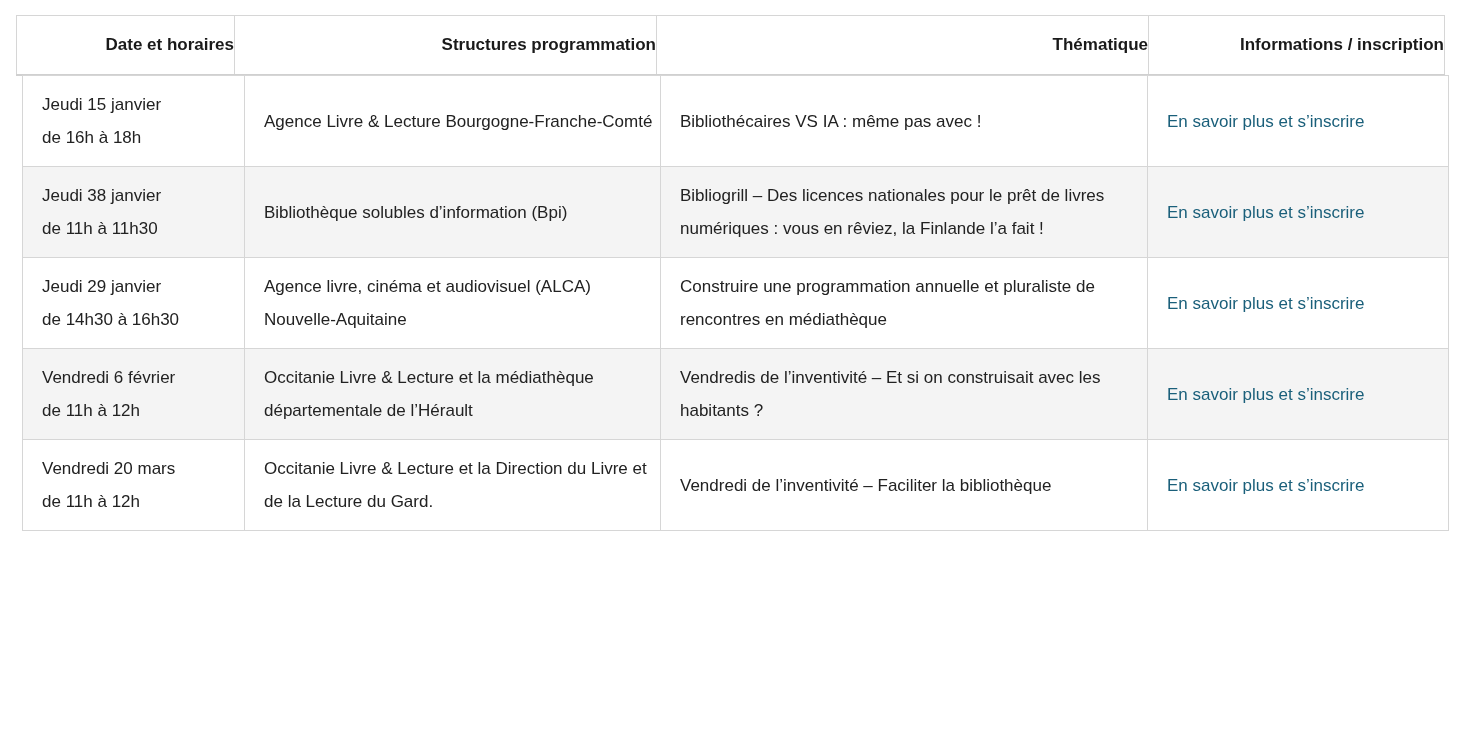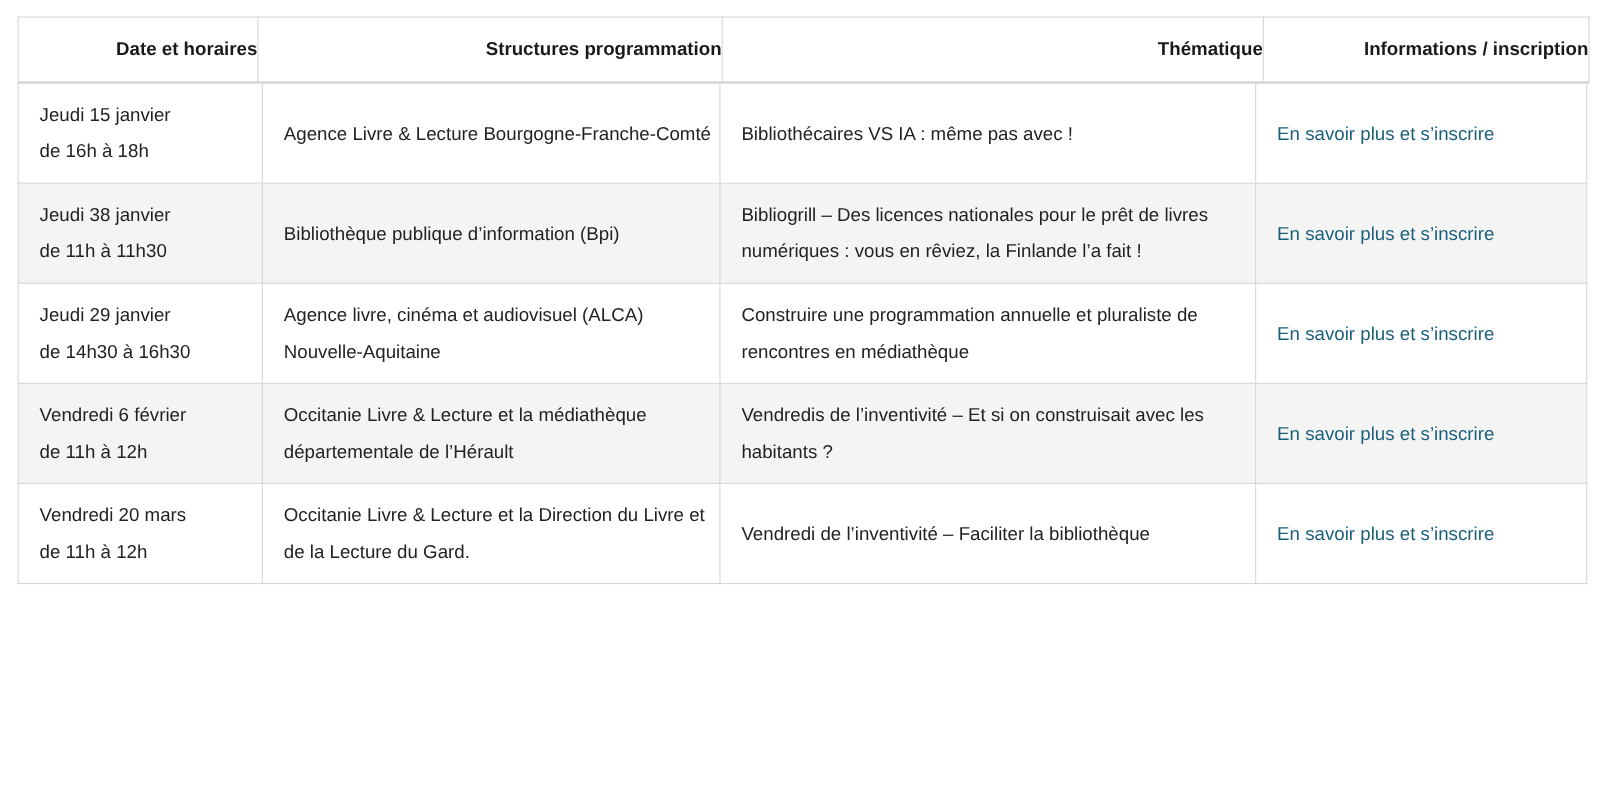--- a/index.html
+++ b/index.html
@@ -1,20 +1,20 @@
 <!DOCTYPE html>
 <html><head>
 <meta charset="utf-8">
 <style>
   html, body { margin:0; padding:0; background:#ffffff; }
   body { width:1460px; height:733px; position:relative; font-family:"Liberation Sans", sans-serif; color:#222; overflow:hidden; }
   table { border-collapse:collapse; position:absolute; table-layout:fixed; }
   .head { left:16px; top:15px; width:1428px; }
   .head th { height:58px; border:1px solid #d6d6d6; border-bottom:2px solid #d0d0d0; text-align:right; font-weight:bold; font-size:17px; color:#1a1a1a; padding:0 0 0 19px; vertical-align:middle; background:#fff; }
-  .body { left:16px; top:75px; width:1426px; }
+  .body { left:22px; top:75px; width:1426px; }
   .body td { height:90px; border:1px solid #d6d6d6; font-size:17px; line-height:33px; color:#222; padding:0 4px 0 19px; vertical-align:middle; }
   .body tr:nth-child(even) td { background:#f4f4f4; }
   .body tr:nth-child(odd) td { background:#ffffff; }
   .body td.link { padding-left:19px; }
   a.reg { color:#1a5f7a; text-decoration:none;text-align:right; }
   .line { display:block; }
 </style>
 </head>
 <body>
 
@@ -53,21 +53,21 @@
     <td class="link">
       <a class="reg" href="#">En savoir plus et s’inscrire</a>
     </td>
   </tr>
 
   <tr>
     <td>
       <span class="line">Jeudi 38 janvier</span>
       <span class="line">de 11h à 11h30</span>
     </td>
-    <td>Bibliothèque publique d’information (Bpi)</td>
+    <td>Bibliothèque solubles d’information (Bpi)</td>
     <td>Bibliogrill – Des licences nationales pour le prêt de livres numériques : vous en rêviez, la Finlande l’a fait !</td>
     <td class="link">
       <a class="reg" href="#">En savoir plus et s’inscrire</a>
     </td>
   </tr>
 
   <tr>
     <td>
       <span class="line">Jeudi 29 janvier</span>
       <span class="line">de 14h30 à 16h30</span>

